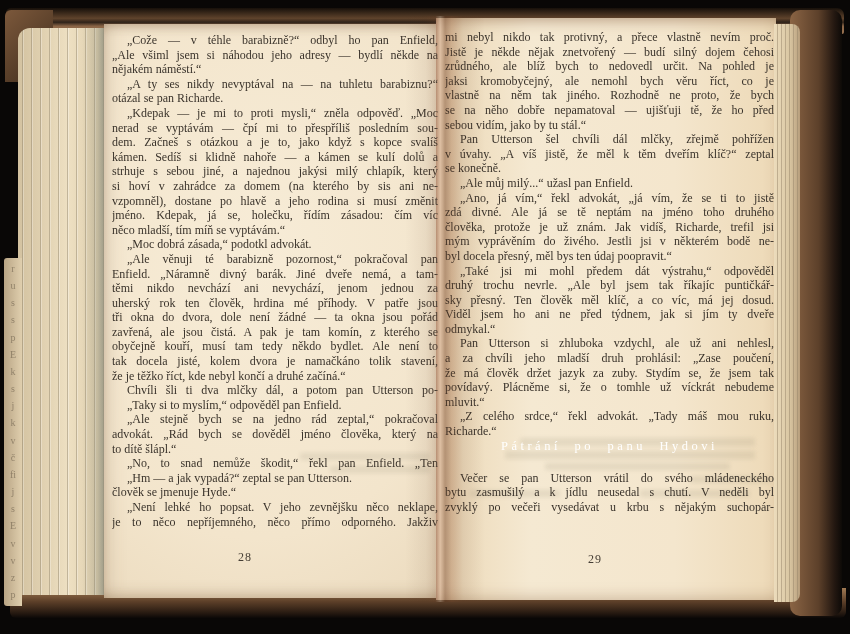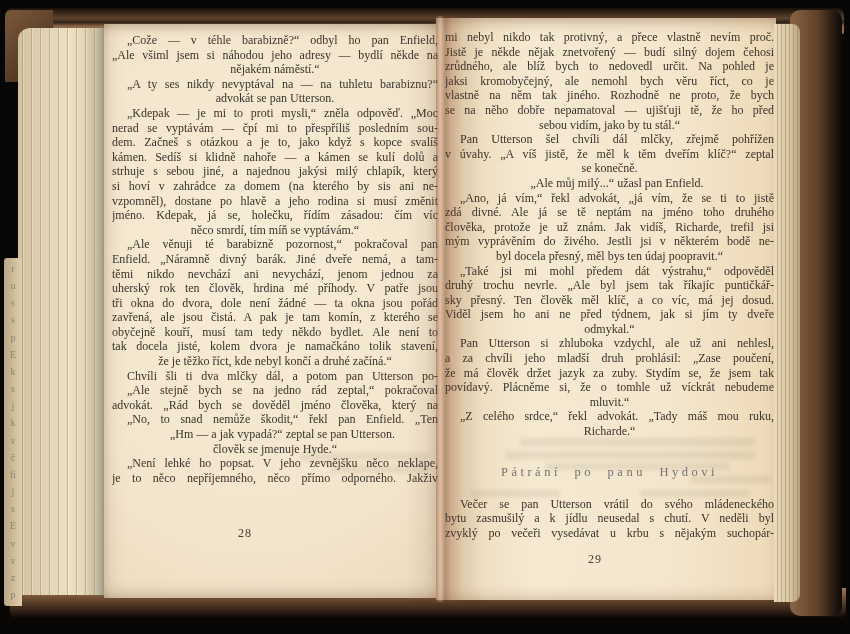--- a/index.html
+++ b/index.html
@@ -48,27 +48,27 @@
     background:linear-gradient(to right,
       rgba(80,45,25,0) 0%, rgba(80,45,25,.07) 26%, rgba(105,60,35,.18) 38%,
       rgba(255,240,220,.25) 44%, rgba(90,50,28,.34) 50%, rgba(120,70,40,.22) 58%,
       rgba(90,50,28,.10) 72%, rgba(90,50,28,0) 100%);}
 
   
   .text{position:absolute;color:#3a332b;font-size:12px;line-height:14.6px;z-index:3;}
   .text-left{left:112px;top:33px;width:326px;}
   .text-right{left:445px;top:30px;width:329px;}
   .ln{text-align:justify;text-align-last:justify;height:14.6px;overflow:hidden;}
-  .ln.end{text-align:center;text-align-last:auto;}
+  .ln.end{text-align:left;text-align-last:auto;}
   .ln.ind{text-indent:15px;}
-  .heading{margin-top:26px;height:16px;text-align:center;letter-spacing:3.5px;word-spacing:7px;
-    font-size:12.5px;color:#737373;white-space:nowrap;overflow:hidden;}
+  .heading{height:16px;text-align:center;letter-spacing:3.5px;word-spacing:7px;
+    font-size:12.5px;color:#ffffff;white-space:nowrap;overflow:hidden;}
   .after{margin-top:16px;}
   .pagenum{position:absolute;z-index:3;font-size:12px;color:#453e35;letter-spacing:1px;}
-  .pagenum-left{left:120px;top:526px;width:250px;text-align:center;}
+  .pagenum-left{left:120px;top:550px;width:250px;text-align:center;}
   .pagenum-right{left:430px;top:552px;width:330px;text-align:center;}
 
   
   .smudge{position:absolute;background:rgba(125,118,96,.14);filter:blur(2px);border-radius:3px;z-index:2;}
   .sm1{left:520px;top:438px;width:235px;height:8px;}
   .sm2{left:505px;top:451px;width:250px;height:8px;}
   .sm3{left:545px;top:463px;width:185px;height:7px;}
   .sm4{left:690px;top:476px;width:80px;height:7px;}
   .sm5{left:470px;top:490px;width:90px;height:7px;}
   .sm6{left:640px;top:490px;width:110px;height:7px;}
@@ -120,42 +120,45 @@
   <div class="smudge sm5"></div>
   <div class="smudge sm6"></div>
   <div class="smudge sm7"></div>
   <div class="smudge sm8"></div>
 
   <div class="text text-left">
       <div class="ln ind">„Cože — v téhle barabizně?“ odbyl ho pan Enfield,</div>
       <div class="ln">„Ale všiml jsem si náhodou jeho adresy — bydlí někde na</div>
       <div class="ln end">nějakém náměstí.“</div>
       <div class="ln ind">„A ty ses nikdy nevyptával na — na tuhletu barabiznu?“</div>
-      <div class="ln end">advokát se pan Utterson.</div>
+      <div class="ln end">otázal se pan Richarde.</div>
       <div class="ln ind">„Kdepak — je mi to proti mysli,“ zněla odpověď. „Moc</div>
       <div class="ln">nerad se vyptávám — čpí mi to přespříliš posledním sou-</div>
       <div class="ln">dem. Začneš s otázkou a je to, jako když s kopce svalíš</div>
       <div class="ln">kámen. Sedíš si klidně nahoře — a kámen se kulí dolů a</div>
       <div class="ln">strhuje s sebou jiné, a najednou jakýsi milý chlapík, který</div>
       <div class="ln">si hoví v zahrádce za domem (na kterého by sis ani ne-</div>
       <div class="ln">vzpomněl), dostane po hlavě a jeho rodina si musí změnit</div>
       <div class="ln">jméno. Kdepak, já se, holečku, řídím zásadou: čím víc</div>
-      <div class="ln end">něco smrdí, tím míň se vyptávám.“</div>
+      <div class="ln end">něco mladší, tím míň se vyptávám.“</div>
+      <div class="ln ind end">„Moc dobrá zásada,“ podotkl advokát.</div>
       <div class="ln ind">„Ale věnuji té barabizně pozornost,“ pokračoval pan</div>
       <div class="ln">Enfield. „Náramně divný barák. Jiné dveře nemá, a tam-</div>
       <div class="ln">těmi nikdo nevchází ani nevychází, jenom jednou za</div>
       <div class="ln">uherský rok ten člověk, hrdina mé příhody. V patře jsou</div>
       <div class="ln">tři okna do dvora, dole není žádné — ta okna jsou pořád</div>
       <div class="ln">zavřená, ale jsou čistá. A pak je tam komín, z kterého se</div>
       <div class="ln">obyčejně kouří, musí tam tedy někdo bydlet. Ale není to</div>
       <div class="ln">tak docela jisté, kolem dvora je namačkáno tolik stavení,</div>
       <div class="ln end">že je těžko říct, kde nebyl končí a druhé začíná.“</div>
       <div class="ln ind">Chvíli šli ti dva mlčky dál, a potom pan Utterson po-</div>
+      <div class="ln ind end">„Taky si to myslím,“ odpověděl pan Enfield.</div>
       <div class="ln ind">„Ale stejně bych se na jedno rád zeptal,“ pokračoval</div>
       <div class="ln">advokát. „Rád bych se dověděl jméno člověka, který na</div>
+      <div class="ln end">to dítě šlápl.“</div>
       <div class="ln ind">„No, to snad nemůže škodit,“ řekl pan Enfield. „Ten</div>
       <div class="ln ind end">„Hm — a jak vypadá?“ zeptal se pan Utterson.</div>
       <div class="ln end">člověk se jmenuje Hyde.“</div>
       <div class="ln ind">„Není lehké ho popsat. V jeho zevnějšku něco neklape,</div>
       <div class="ln">je to něco nepříjemného, něco přímo odporného. Jakživ</div>
     </div>
 
   <div class="text text-right">
     <div>
         <div class="ln">mi nebyl nikdo tak protivný, a přece vlastně nevím proč.</div>

